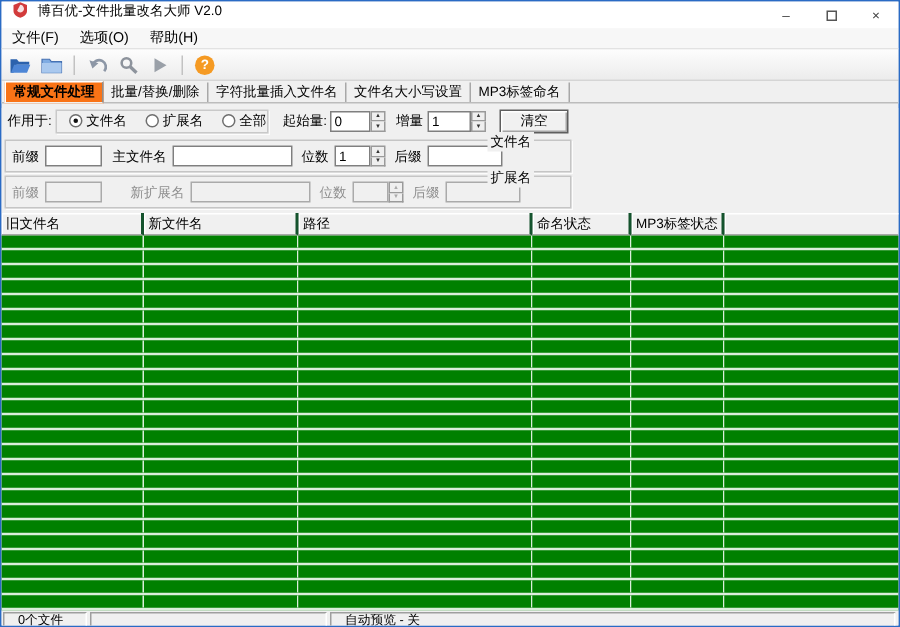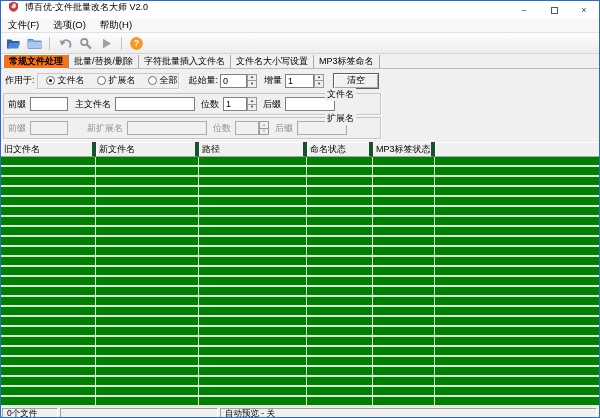--- a/index.html
+++ b/index.html
@@ -107,39 +107,39 @@
   .groupbox.ext{ margin-top:2px; }
   .legend{
     position:absolute; top:-6px; right:24px; background:#f0f0f0; padding:0 2px; font-size:9px;
   }
   .groupbox.disabled .lbl, .groupbox.disabled .legend{ color:#000; }
   .groupbox.disabled .row-lbl{ color:#8f8f8f; }
 
   
   .thead{ display:flex; height:15px; background:#f0f0f0; font-size:9px; }
   .hcell{
-    padding:0 3px; border-right:4px solid #14532d; border-bottom:1px solid #a8a8a8;
+    padding:0 3px; border-right:2px solid #14532d; border-bottom:1px solid #a8a8a8;
     box-shadow:inset 1px 1px 0 #fff;
     display:flex; align-items:center; white-space:nowrap; overflow:hidden;
   }
-  .col0{ width:95px; } .col1{ width:103px; } .col2{ width:108px; }
+  .col0{ width:95px; } .col1{ width:103px; } .col2{ width:156px; }
   .col3{ width:66px; } .col4{ width:62px;text-align:center; } .col5{ flex:1; border-right:none; }
   .tbody{ height:250px; background:#008000; overflow:hidden; }
   .trow{ display:flex; height:10px; border-bottom:2px solid #daeeda; }
   .tcell{ height:100%; background:#008000; border-right:1px solid #daeeda; }
   .tcell.col5{ border-right:none; }
 
   
   .statusbar{
     height:13px; background:#f0f0f0; display:flex; gap:2px;
     padding:1px 2px 1px 1px; font-size:8.5px; align-items:stretch;
   }
   .spanel{
     border:1px solid; border-color:#9f9f9f #ffffff #ffffff #9f9f9f;
-    display:flex; align-items:center; padding:0 4px; white-space:nowrap; overflow:hidden;
+    display:flex; align-items:center; padding:0 9px; white-space:nowrap; overflow:hidden;
   }
   .sp0{ width:56px; } .sp1{ width:158px; } .sp2{ flex:1; }
 </style>
 </head>
 <body>
 
 <div class="window">
 
   <div class="titlebar">
     <svg class="app-icon" viewBox="0 0 11 11">

